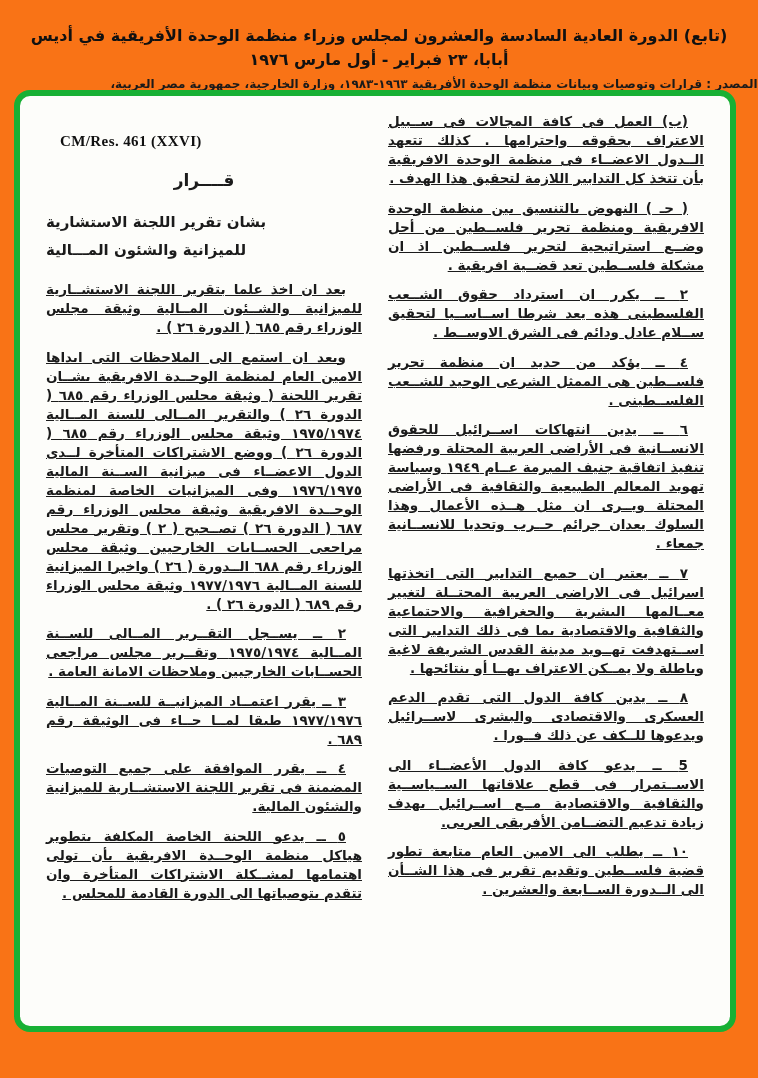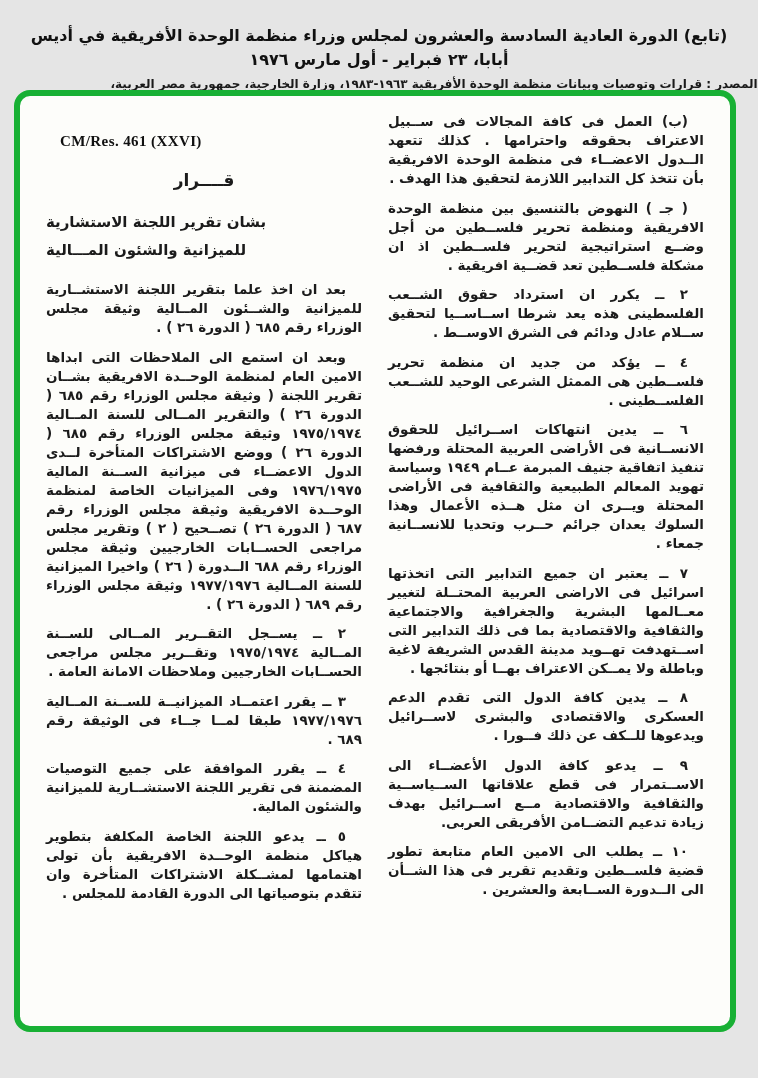--- a/index.html
+++ b/index.html
@@ -1,20 +1,20 @@
 <!DOCTYPE html>
 <html lang="ar" dir="rtl"><head>
 <meta charset="utf-8">
 <style>
   html,body{margin:0;padding:0;}
   body{background:#ffffff;}
   .page{
     position:relative;
     width:758px;height:1078px;
-    background:#e5e5e5;
+    background:#f97316;
     font-family:"DejaVu Sans",sans-serif;
     direction:rtl;
     color:#161616;
     overflow:hidden;
   }
   .page-header{
     padding-top:24px;
     text-align:center;
   }
   .hdr-session{
@@ -53,20 +53,21 @@
     flex:1 1 0;
     text-align:justify;
     font-size:13.5px;
     font-weight:bold;
     line-height:19px;
     color:#1b1b1b;
   }
   .col p{
     margin:0 0 10.5px 0;
     text-indent:16px;
+    text-decoration:underline;
   }
   .doc-ref{
     direction:ltr;
     text-align:left;
     font-family:"Liberation Serif",serif;
     font-size:15px;
     font-weight:bold;
     letter-spacing:0.4px;
     padding-left:14px;
     margin:20px 0 20px 0;
@@ -103,21 +104,21 @@
     <div class="columns">
 
       <section class="col">
         <p>(ب) العمل فى كافة المجالات فى ســبيل الاعتراف بحقوقه واحترامها . كذلك تتعهد الــدول الاعضــاء فى منظمة الوحدة الافريقية بأن تتخذ كل التدابير اللازمة لتحقيق هذا الهدف .</p>
         <p>( جـ ) النهوض بالتنسيق بين منظمة الوحدة الافريقية ومنظمة تحرير فلســطين من أجل وضــع استراتيجية لتحرير فلســطين اذ ان مشكلة فلســطين تعد قضــية افريقية .</p>
         <p>٢ ــ يكرر ان استرداد حقوق الشــعب الفلسطينى هذه يعد شرطا اســاســيا لتحقيق ســلام عادل ودائم فى الشرق الاوســط .</p>
         <p>٤ ــ يؤكد من جديد ان منظمة تحرير فلســطين هى الممثل الشرعى الوحيد للشــعب الفلســطينى .</p>
         <p>٦ ــ يدين انتهاكات اســرائيل للحقوق الانســانية فى الأراضى العربية المحتلة ورفضها تنفيذ اتفاقية جنيف المبرمة عــام ١٩٤٩ وسياسة تهويد المعالم الطبيعية والثقافية فى الأراضى المحتلة ويــرى ان مثل هــذه الأعمال وهذا السلوك يعدان جرائم حــرب وتحديا للانســانية جمعاء .</p>
         <p>٧ ــ يعتبر ان جميع التدابير التى اتخذتها اسرائيل فى الاراضى العربية المحتــلة لتغيير معــالمها البشرية والجغرافية والاجتماعية والثقافية والاقتصادية بما فى ذلك التدابير التى اســتهدفت تهــويد مدينة القدس الشريفة لاغية وباطلة ولا يمــكن الاعتراف بهــا أو بنتائجها .</p>
         <p>٨ ــ يدين كافة الدول التى تقدم الدعم العسكرى والاقتصادى والبشرى لاســرائيل ويدعوها للــكف عن ذلك فــورا .</p>
-        <p>٩ ــ يدعو كافة الدول الأعضــاء الى الاســتمرار فى قطع علاقاتها الســياســية والثقافية والاقتصادية مــع اســرائيل بهدف زيادة تدعيم التضــامن الأفريقى العربى.</p>
+        <p>5 ــ يدعو كافة الدول الأعضــاء الى الاســتمرار فى قطع علاقاتها الســياســية والثقافية والاقتصادية مــع اســرائيل بهدف زيادة تدعيم التضــامن الأفريقى العربى.</p>
         <p>١٠ ــ يطلب الى الامين العام متابعة تطور قضية فلســطين وتقديم تقرير فى هذا الشــأن الى الــدورة الســابعة والعشرين .</p>
       </section>
 
       <section class="col">
         <div class="doc-ref">CM/Res. 461 (XXVI)</div>
         <div class="title-block">
           <div class="res-title">قــــرار</div>
           <div class="res-subtitle">بشان تقرير اللجنة الاستشارية</div>
           <div class="res-subtitle">للميزانية والشئون المـــالية</div>
         </div>

